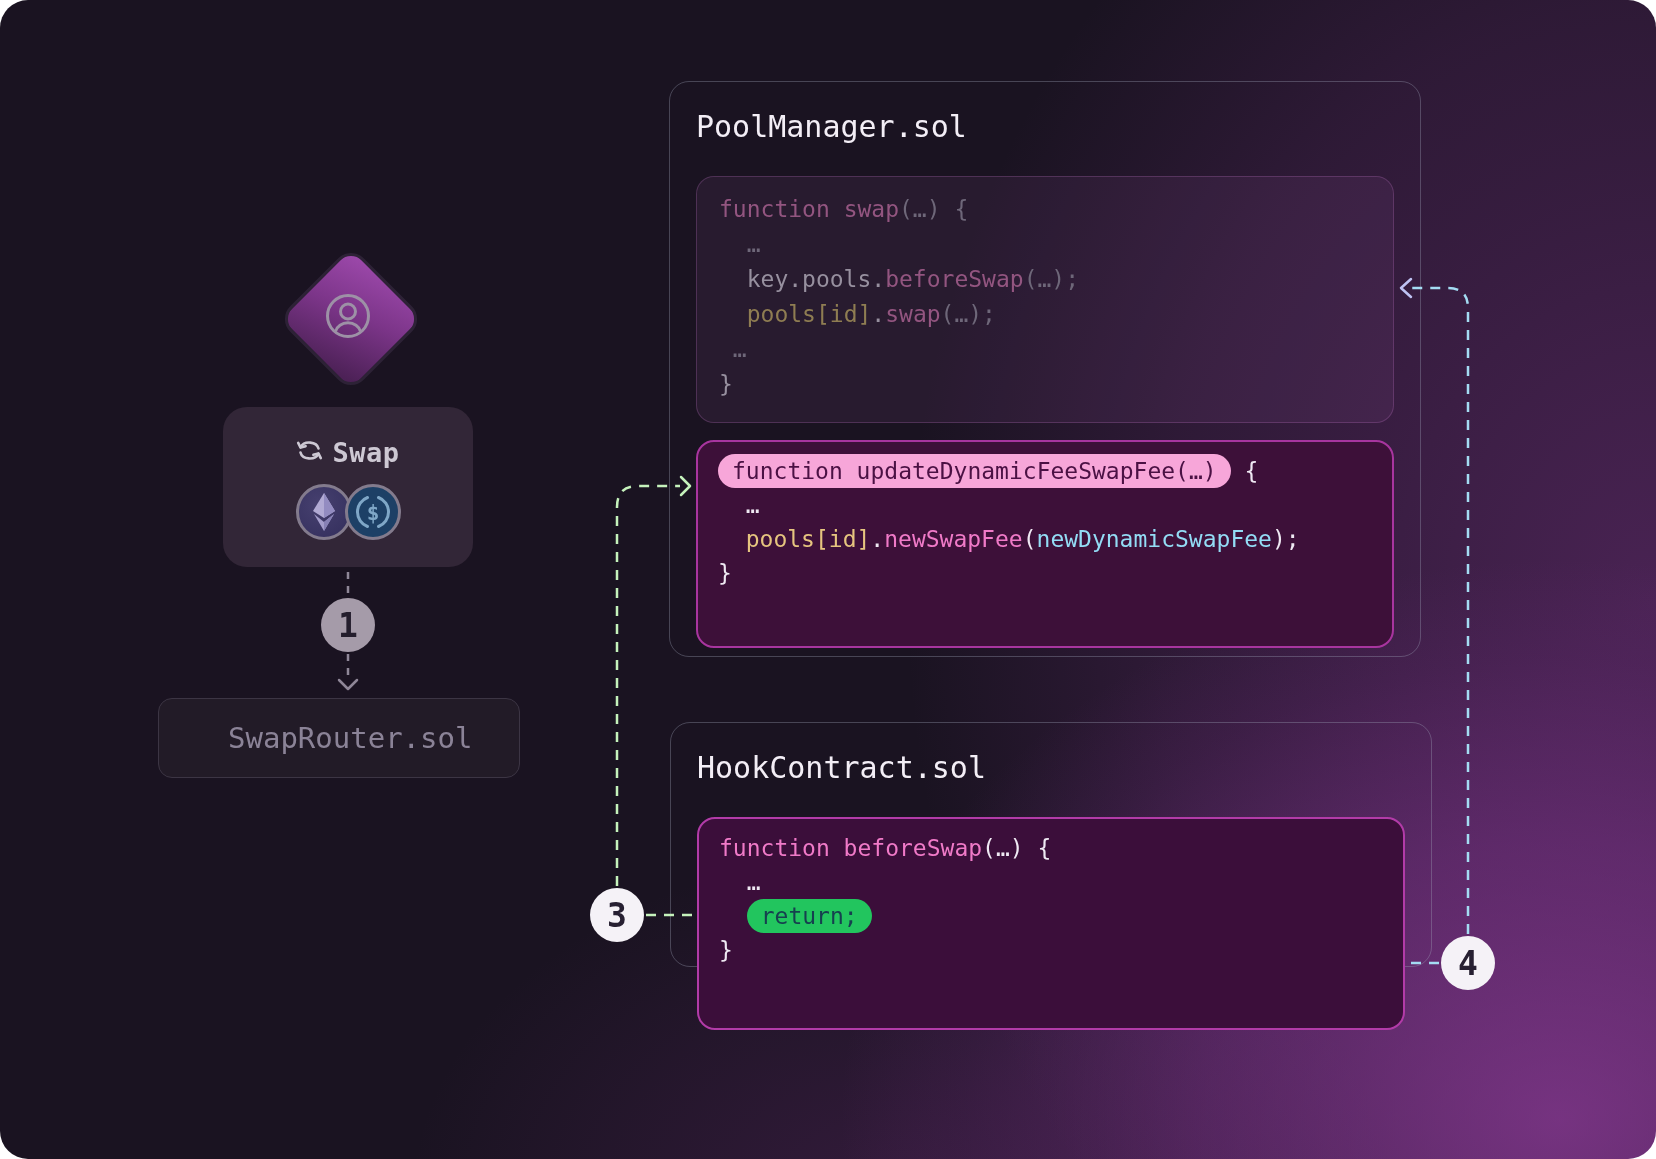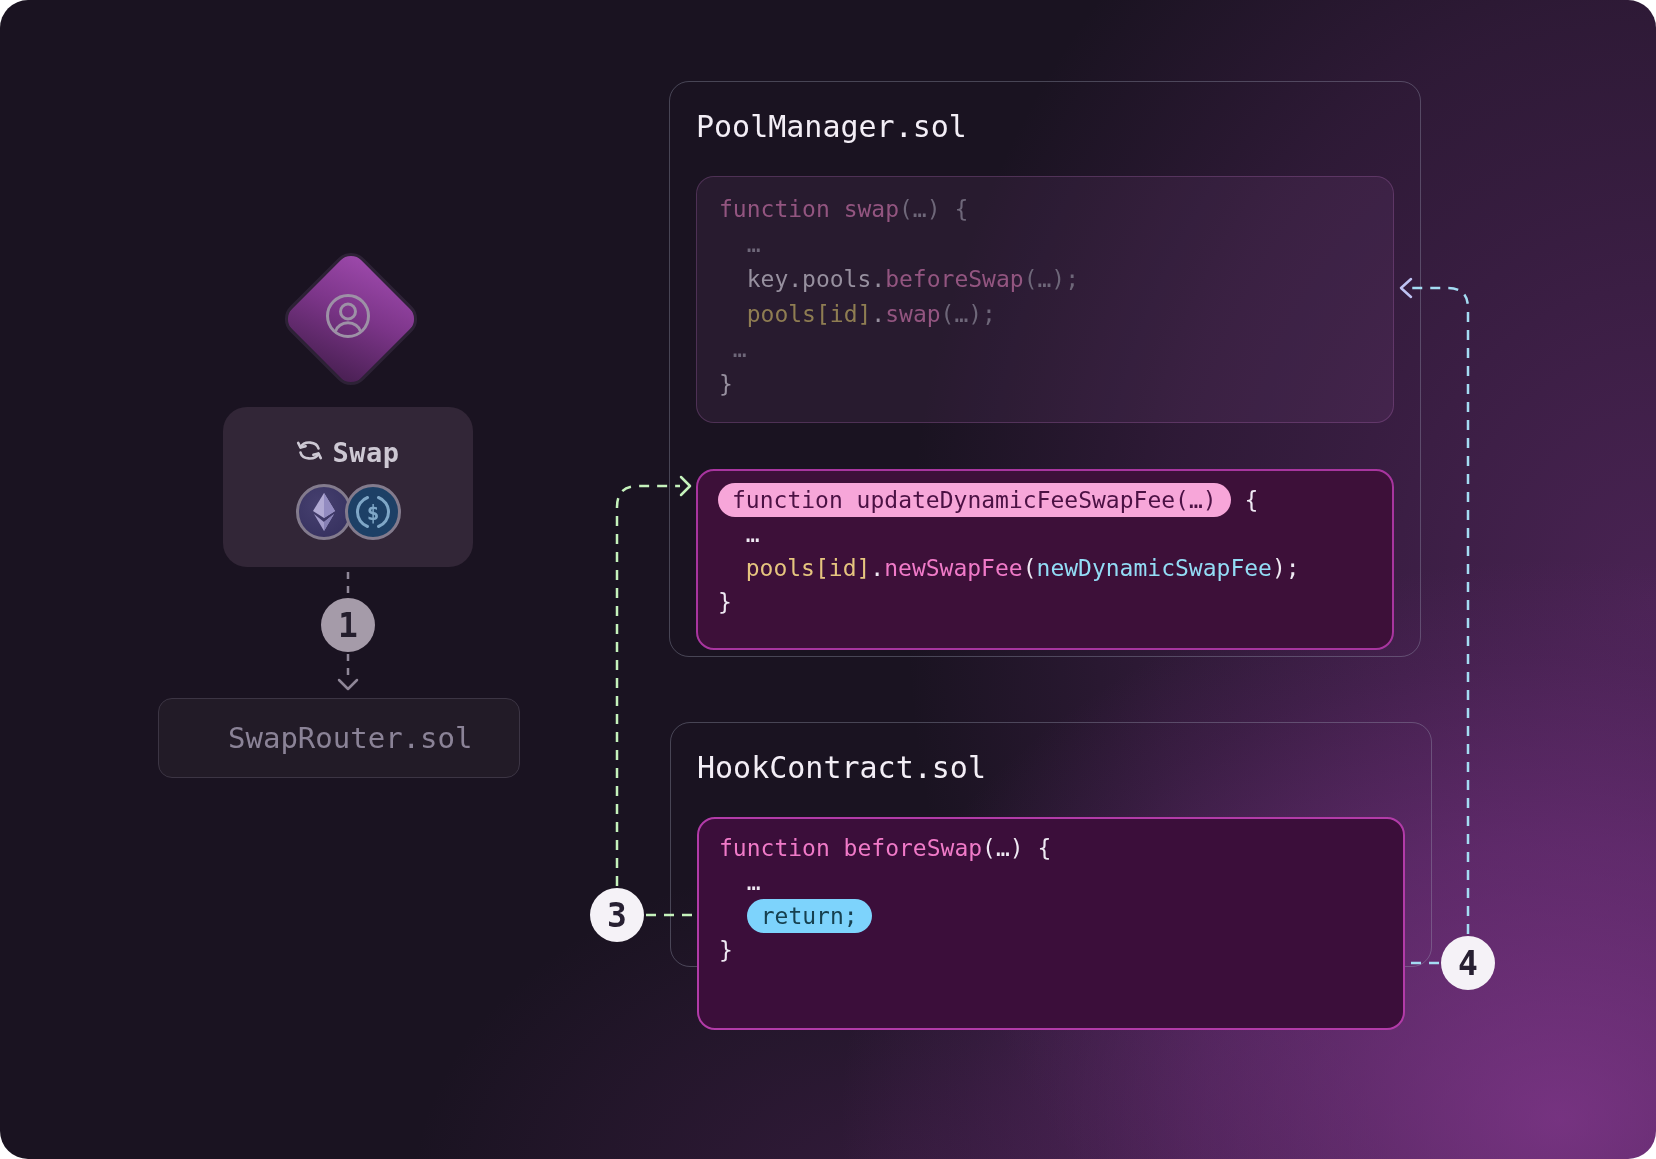--- a/index.html
+++ b/index.html
@@ -49,37 +49,37 @@
   .contract-box{position:absolute;border:1.5px solid rgba(160,168,188,0.34);border-radius:20px;box-sizing:border-box;padding:24px 26px;}
   .box-pm{left:669px;top:81px;width:752px;height:576px;}
   .box-hook{left:670px;top:722px;width:762px;height:245px;}
   .contract-title{font-size:30px;color:#f3eef6;line-height:38px;margin:2px 0 30px 0;}
   .code-block{border-radius:18px;box-sizing:border-box;font-size:23px;}
   .block-faded{
     background:rgba(170,95,178,0.10);border:1px solid rgba(195,120,200,0.25);
     padding:14px 22px 21px 22px;height:247px;
   }
   .block-active{
-    background:#3d1039;border:2px solid #a8359f;margin-top:46px;
-    padding:12px 20px 12px 20px;height:181px;
+    background:#3d1039;border:2px solid #a8359f;margin-top:17px;
+    padding:12px 20px 12px 20px;height:208px;
   }
   .block-hook{
     background:#3b0e3a;border:2px solid #b23ba8;
     padding:12px 20px 12px 20px;height:213px;
   }
   .code-line{display:flex;align-items:center;white-space:pre;min-height:35px;}
   .block-faded .code-line{height:35px;}
   .block-active .code-line,.block-hook .code-line{min-height:34px;}
   
   .cx-pink{color:#f07ac8;} .cx-plain{color:#efe9f3;} .cx-yellow{color:#e6c57f;} .cx-cyan{color:#93dcf5;}
   .cx-f-pink{color:#935580;} .cx-f-gray{color:#6e6779;} .cx-f-light{color:#97909f;} .cx-f-yellow{color:#8f7d52;}
   .pill{border-radius:17px;padding:4px 14px;display:inline-block;}
   .pill-pink{background:#f7a6d9;color:#4b1144;border-radius:19px;}
   .pill-green{background:#ddfbcd;color:#3f1040;}
-  .pill-cyan{background:#7dd3fc;color:#16404f;}
+  .pill-cyan{background:#22c55e;color:#16404f;}
   .overlay{position:absolute;left:0;top:0;z-index:5;pointer-events:none;}
 </style>
 </head>
 <body>
 
 <div class="canvas">
 
   <div class="diamond"></div>
   <div class="avatar-wrap">
     <svg width="48" height="48" viewBox="0 0 48 48" fill="none">

